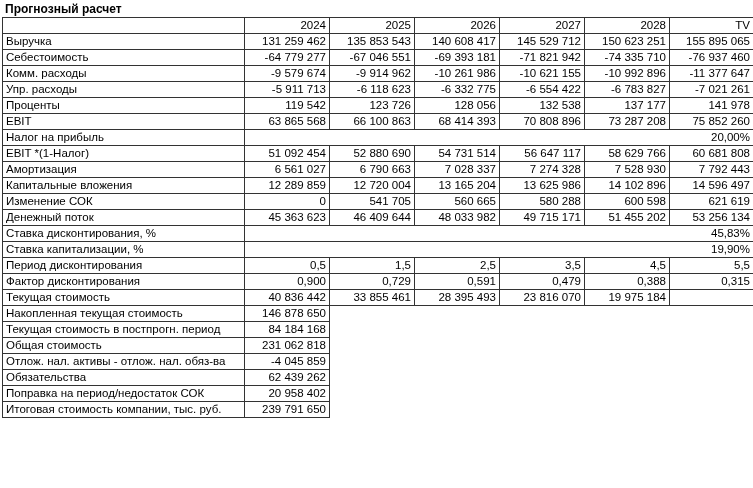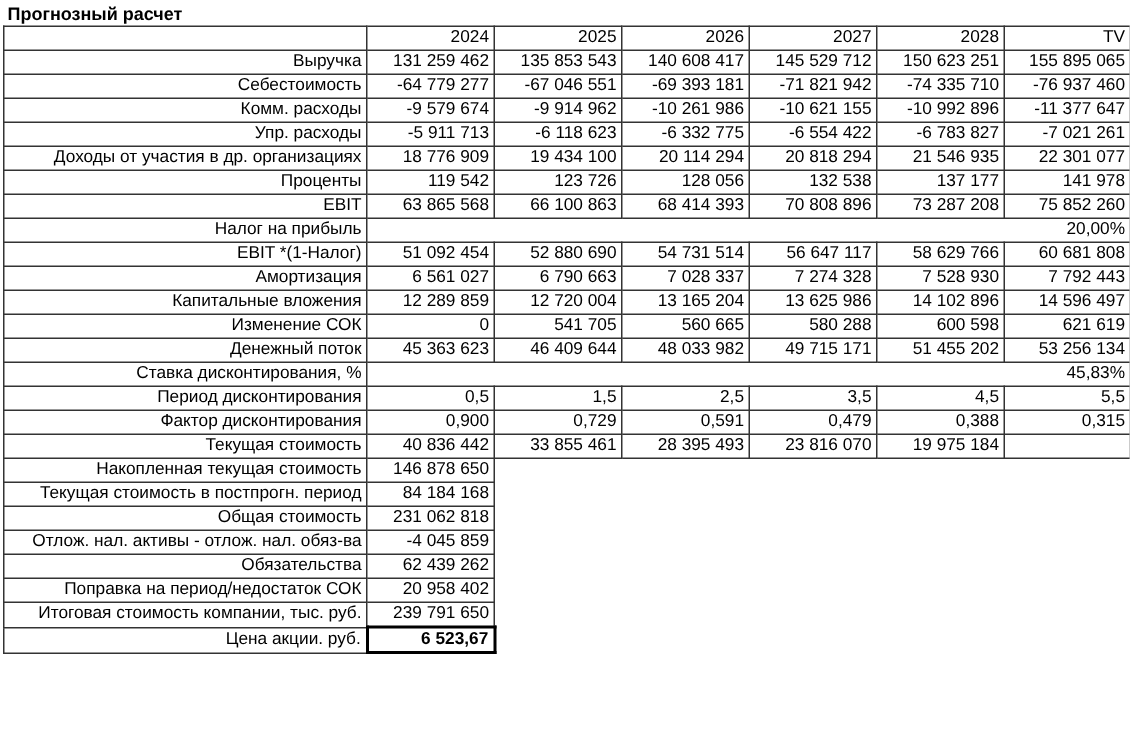--- a/index.html
+++ b/index.html
@@ -6,21 +6,21 @@
   body { font-family:"Liberation Sans", sans-serif; color:#000; width:753px; }
   .page { padding:1px 0 0 2px; }
   .title { font-size:12px; font-weight:700; padding:1px 0 2px 3px; height:13px; white-space:nowrap; }
   table.grid { border-collapse:collapse; table-layout:fixed; width:751px; }
   th, td {
     font-size:11.5px; font-weight:400; height:15px; line-height:15px;
     padding:0 3px; overflow:hidden; white-space:nowrap; box-sizing:content-box;
   }
   .b { border:1px solid #333333; }
   .num { text-align:right; }
-  .label { text-align:right;margin-left:24px; }
+  .label { text-align:left;margin-left:24px; }
   .center { text-align:right; }
   .noborder { border:none; }
   .thick { border:2px solid #000000; font-weight:700; text-align:right; }
 </style>
 </head>
 <body>
 
 <div class="page">
   <div class="title">Прогнозный расчет</div>
   <table class="grid">
@@ -75,29 +75,20 @@
         <tr>
           <td class="label b">Упр. расходы</td>
           <td class="num b">-5 911 713</td>
           <td class="num b">-6 118 623</td>
           <td class="num b">-6 332 775</td>
           <td class="num b">-6 554 422</td>
           <td class="num b">-6 783 827</td>
           <td class="num b">-7 021 261</td>
         </tr>
         <tr>
-          <td class="label b">Доходы от участия в др. организациях</td>
-          <td class="num b">18 776 909</td>
-          <td class="num b">19 434 100</td>
-          <td class="num b">20 114 294</td>
-          <td class="num b">20 818 294</td>
-          <td class="num b">21 546 935</td>
-          <td class="num b">22 301 077</td>
-        </tr>
-        <tr>
           <td class="label b">Проценты</td>
           <td class="num b">119 542</td>
           <td class="num b">123 726</td>
           <td class="num b">128 056</td>
           <td class="num b">132 538</td>
           <td class="num b">137 177</td>
           <td class="num b">141 978</td>
         </tr>
         <tr>
           <td class="label b">EBIT</td>
@@ -155,20 +146,24 @@
           <td class="num b">48 033 982</td>
           <td class="num b">49 715 171</td>
           <td class="num b">51 455 202</td>
           <td class="num b">53 256 134</td>
         </tr>
         <tr>
           <td class="label b">Ставка дисконтирования, %</td>
           <td class="center b" colspan="6">45,83%</td>
         </tr>
         <tr>
+          <td class="label b">Ставка капитализации, %</td>
+          <td class="center b" colspan="6">19,90%</td>
+        </tr>
+        <tr>
           <td class="label b">Период дисконтирования</td>
           <td class="num b">0,5</td>
           <td class="num b">1,5</td>
           <td class="num b">2,5</td>
           <td class="num b">3,5</td>
           <td class="num b">4,5</td>
           <td class="num b">5,5</td>
         </tr>
         <tr>
           <td class="label b">Фактор дисконтирования</td>
@@ -216,20 +211,15 @@
         <tr>
           <td class="label b">Поправка на период/недостаток СОК</td>
           <td class="num b">20 958 402</td>
           <td class="noborder" colspan="5"></td>
         </tr>
         <tr>
           <td class="label b">Итоговая стоимость компании, тыс. руб.</td>
           <td class="num b">239 791 650</td>
           <td class="noborder" colspan="5"></td>
         </tr>
-        <tr>
-          <td class="label b">Цена акции. руб.</td>
-          <td class="thick">6 523,67</td>
-          <td class="noborder" colspan="5"></td>
-        </tr>
       </tbody>
   </table>
 </div>
 
 </body></html>

